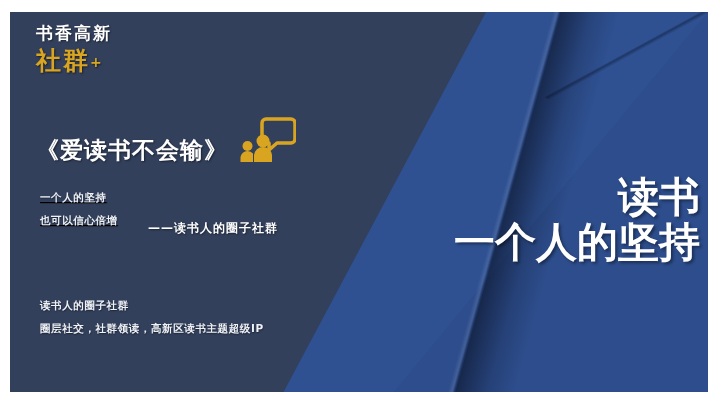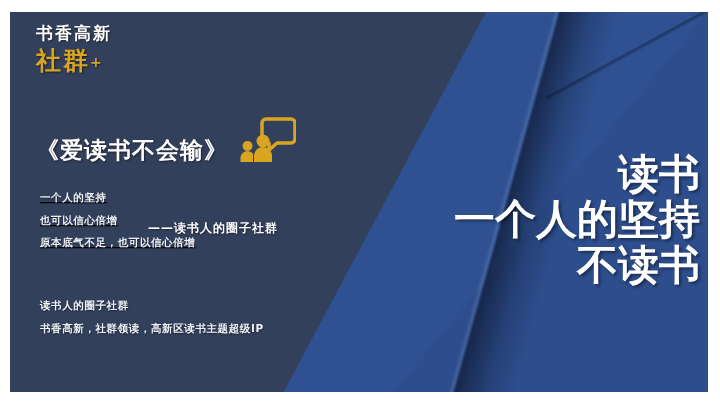--- a/index.html
+++ b/index.html
@@ -183,30 +183,28 @@
 
           <path d="M1 92 v-10 a14 14 0 0 1 14 -12 a14 14 0 0 1 11 5 v17 z" fill="#d9a520"></path>
         </svg>
       </div>
 
       <div class="subtitle">——读书人的圈子社群</div>
 
       <div class="bullets">
         <div class="bullet-line">一个人的坚持</div>
         <div class="bullet-line">也可以信心倍增</div>
-        <div class="bullet-line">原本底气不足，也可以信心倍增</div>
       </div>
 
       <div class="bullets-group2">
         <div class="bullet-line">读书人的圈子社群</div>
-        <div class="bullet-line">书香高新，社群领读，高新区读书主题超级IP</div>
+        <div class="bullet-line">圈层社交，社群领读，高新区读书主题超级IP</div>
       </div>
 
     </div>
 
     <div class="right-content">
       <div class="slogan-line">读书</div>
       <div class="slogan-line">一个人的坚持</div>
-      <div class="slogan-line">不读书</div>
     </div>
 
   </div>
 </div>
 
 </body></html>

